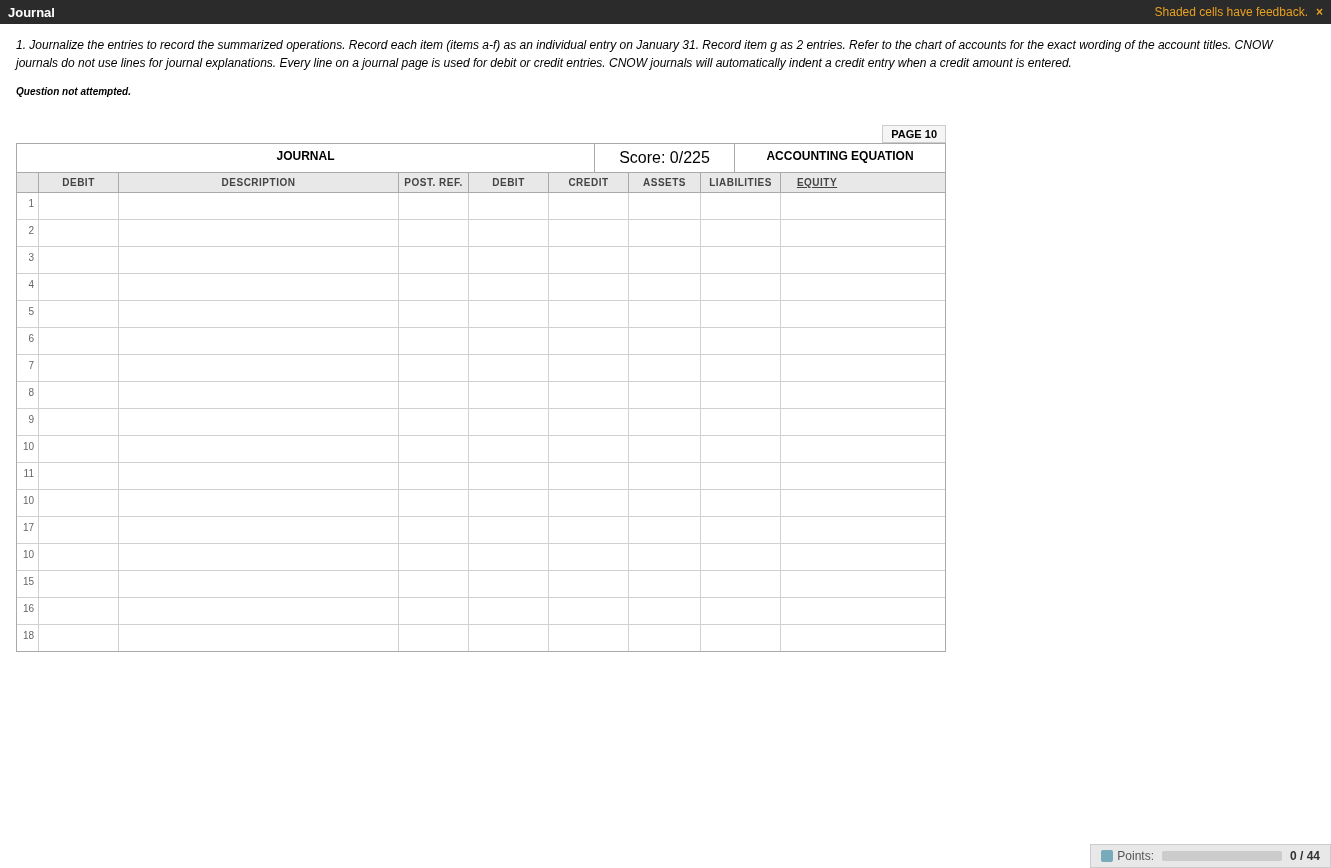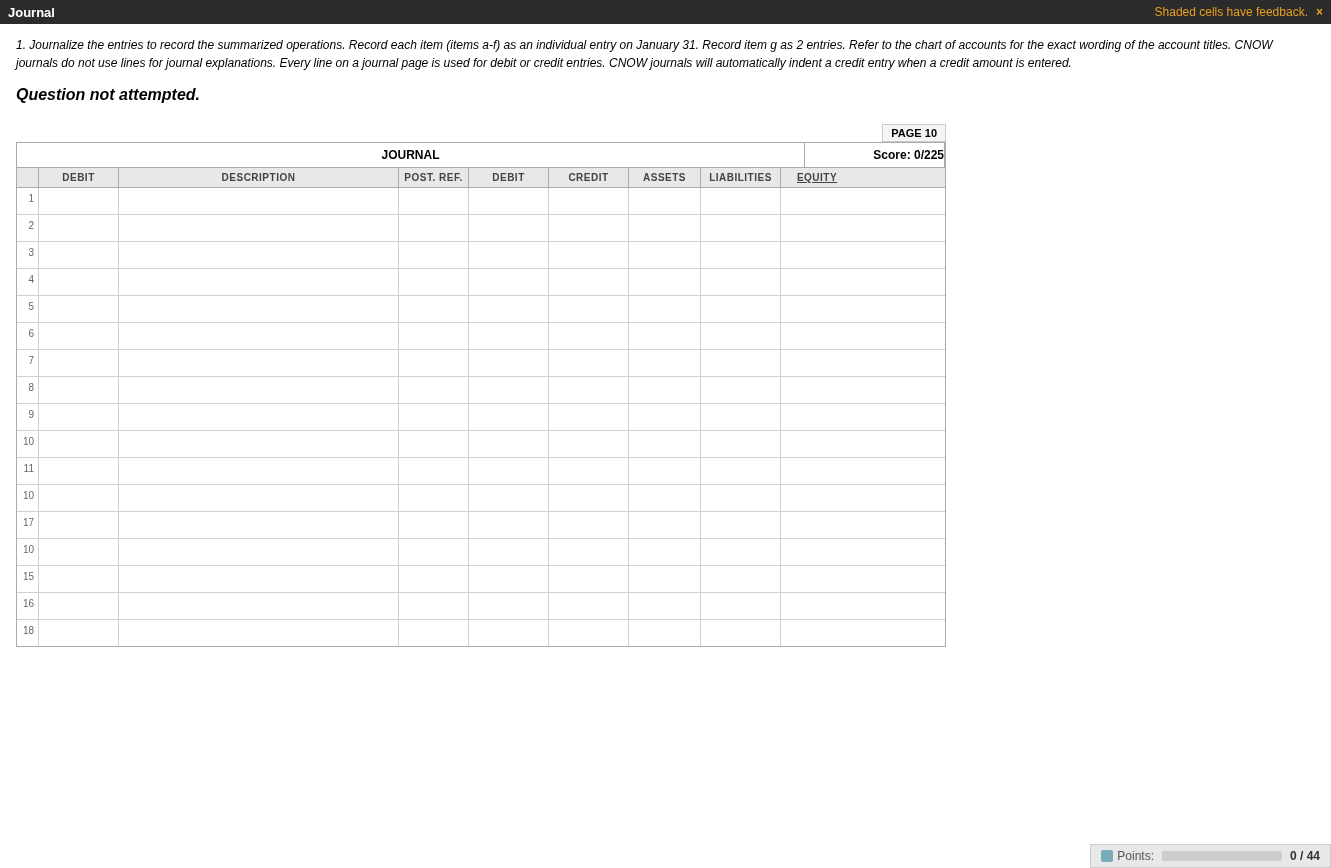--- a/index.html
+++ b/index.html
@@ -46,25 +46,25 @@
     #instructions {
       font-size: 12px;
       font-style: italic;
       color: #000;
       line-height: 1.5;
       margin-bottom: 14px;
     }
 
     
     #question-status {
-      font-size: 16px;
+      font-size: 10px;
       font-style: italic;
       font-weight: bold;
       color: #000;
-      margin-bottom: 20px;
+      margin-bottom: 28px;
     }
 
     
     #page-indicator-container {
       display: flex;
       justify-content: flex-end;
       margin-bottom: 0;
       width: 930px;
     }
     #page-indicator {
@@ -90,23 +90,23 @@
     #journal-header .journal-title {
       flex: 1;
       text-align: center;
       font-size: 12px;
       font-weight: bold;
       padding: 5px 0;
       border-right: 1px solid #aaa;
     }
     #journal-header .score-section {
       flex: 0 0 140px;
-      text-align: right;
-      font-size: 12px;
-      font-weight: bold;
+      text-align: center;
+      font-size: 16px;
+      font-weight: normal;
       padding: 5px 0;
       border-right: 1px solid #aaa;
     }
     #journal-header .accounting-eq {
       flex: 0 0 210px;
       text-align: center;
       font-size: 12px;
       font-weight: bold;
       padding: 5px 0;
     }
@@ -237,20 +237,21 @@
 
   <div id="page-indicator-container">
     <div id="page-indicator">PAGE 10</div>
   </div>
 
   <div id="journal-wrapper">
 
     <div id="journal-header">
       <div class="journal-title">JOURNAL</div>
       <div class="score-section">Score: 0/225</div>
+      <div class="accounting-eq">ACCOUNTING EQUATION</div>
     </div>
 
     <div id="col-headers">
       <div class="col-header col-row-num"></div>
       <div class="col-header col-date">DEBIT</div>
       <div class="col-header col-desc">DESCRIPTION</div>
       <div class="col-header col-postref">POST. REF.</div>
       <div class="col-header col-debit">DEBIT</div>
       <div class="col-header col-credit">CREDIT</div>
       <div class="col-header col-assets">ASSETS</div>

